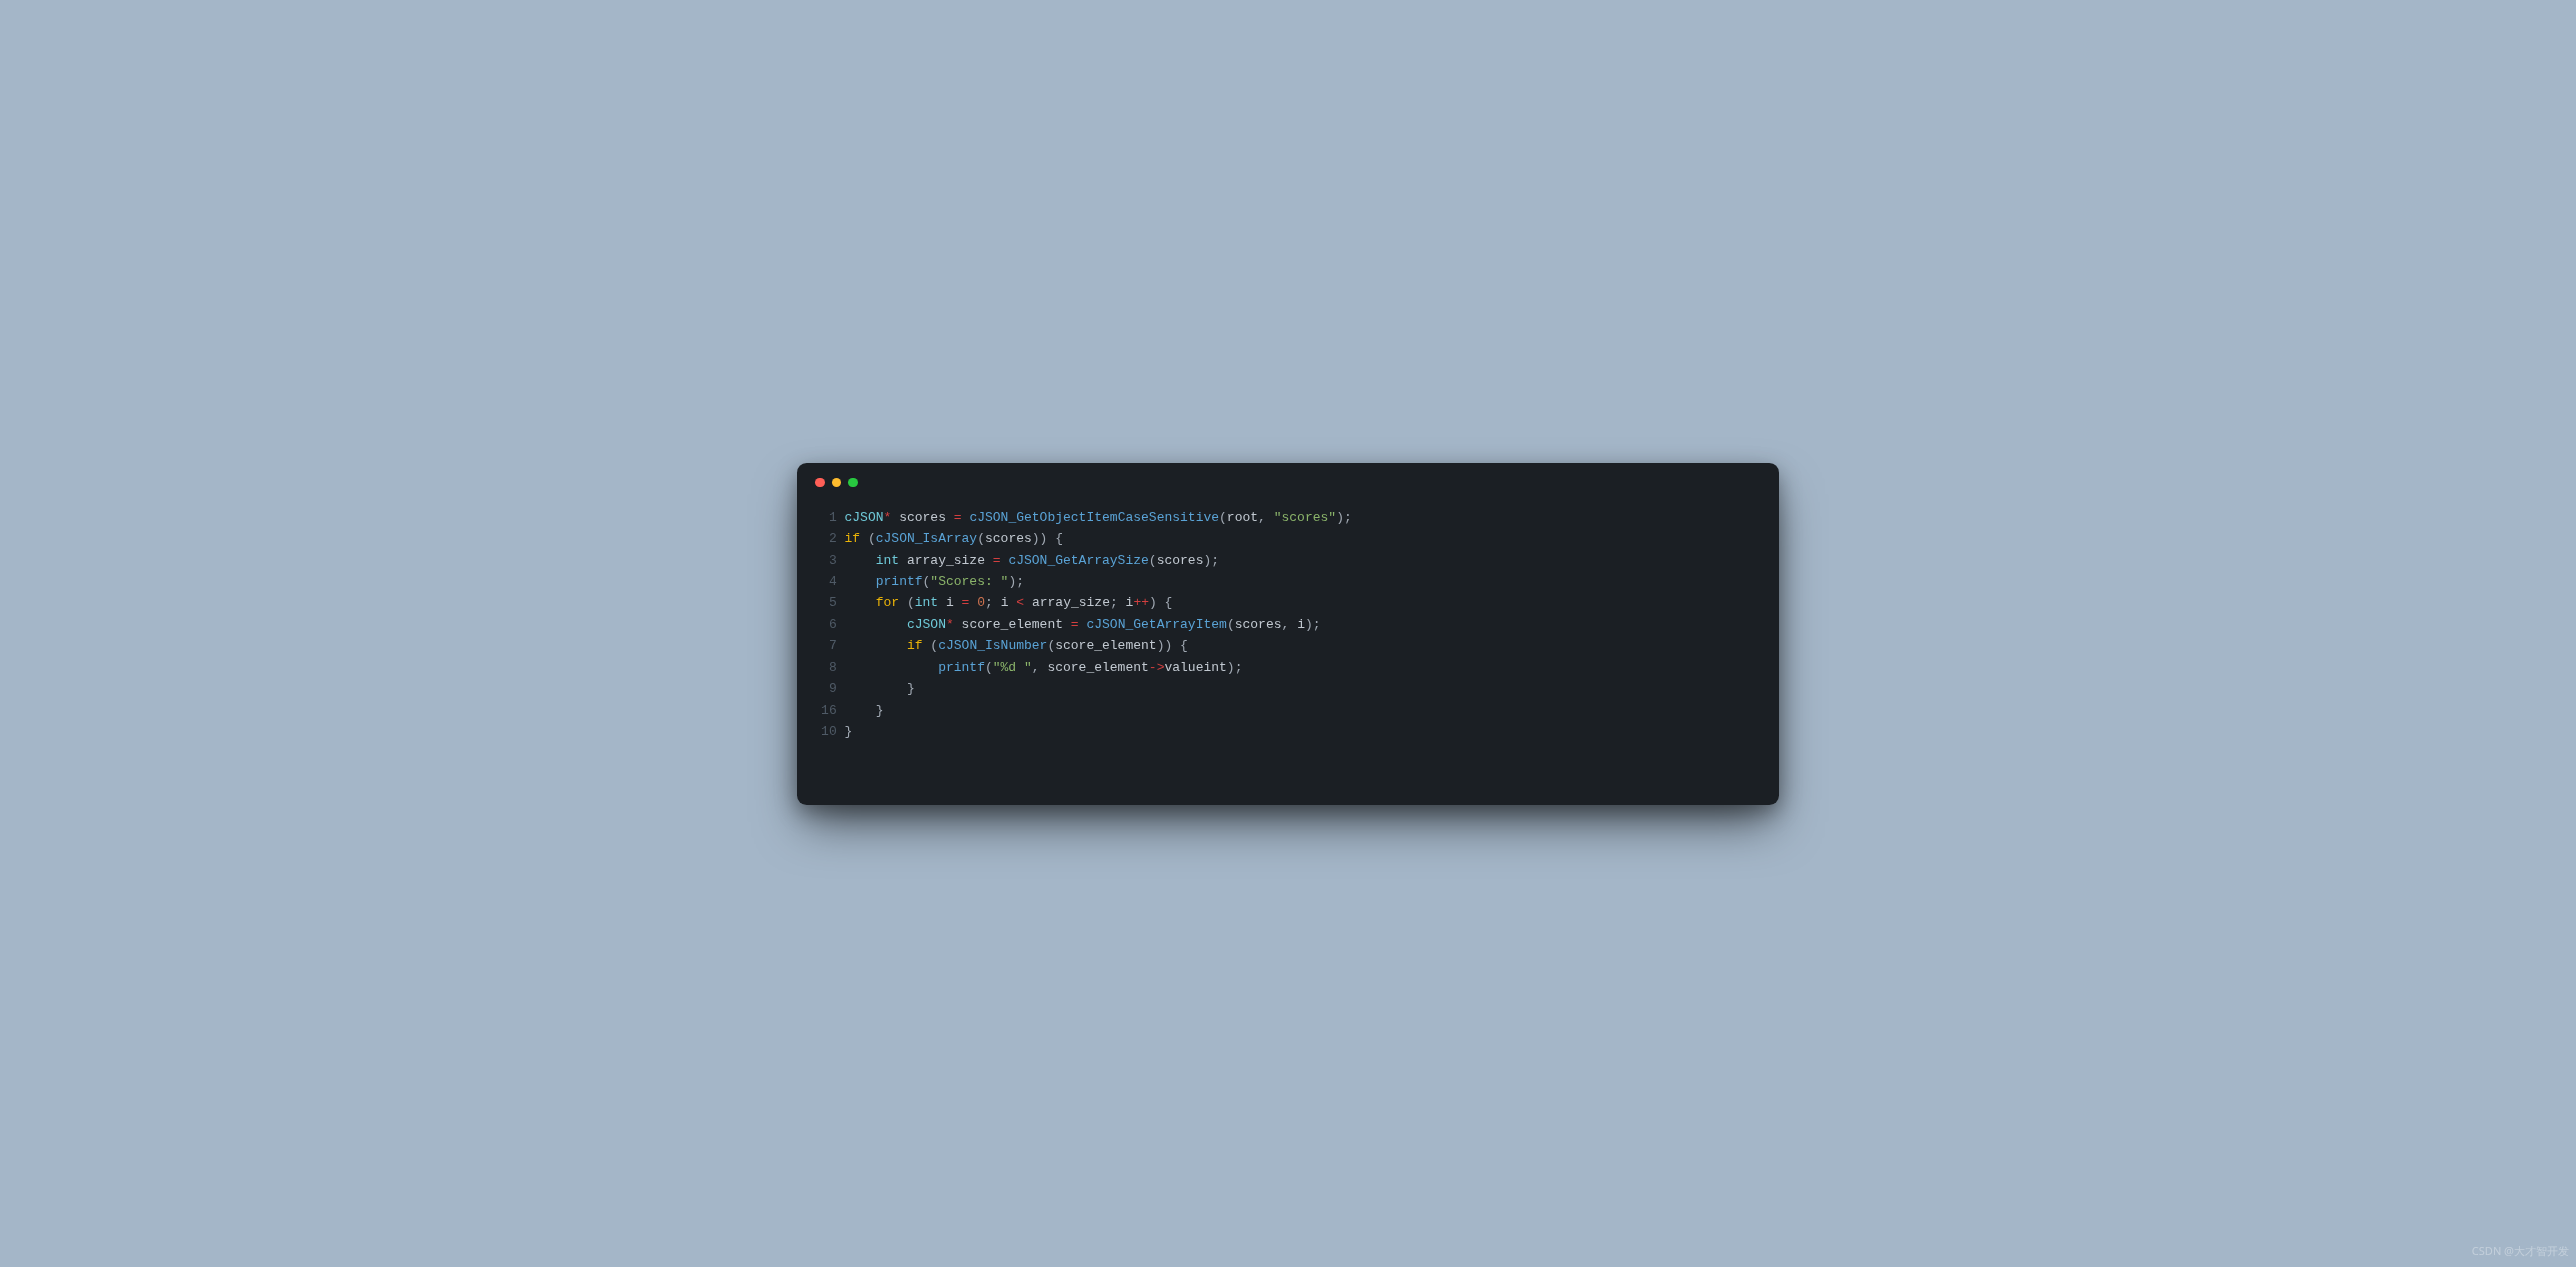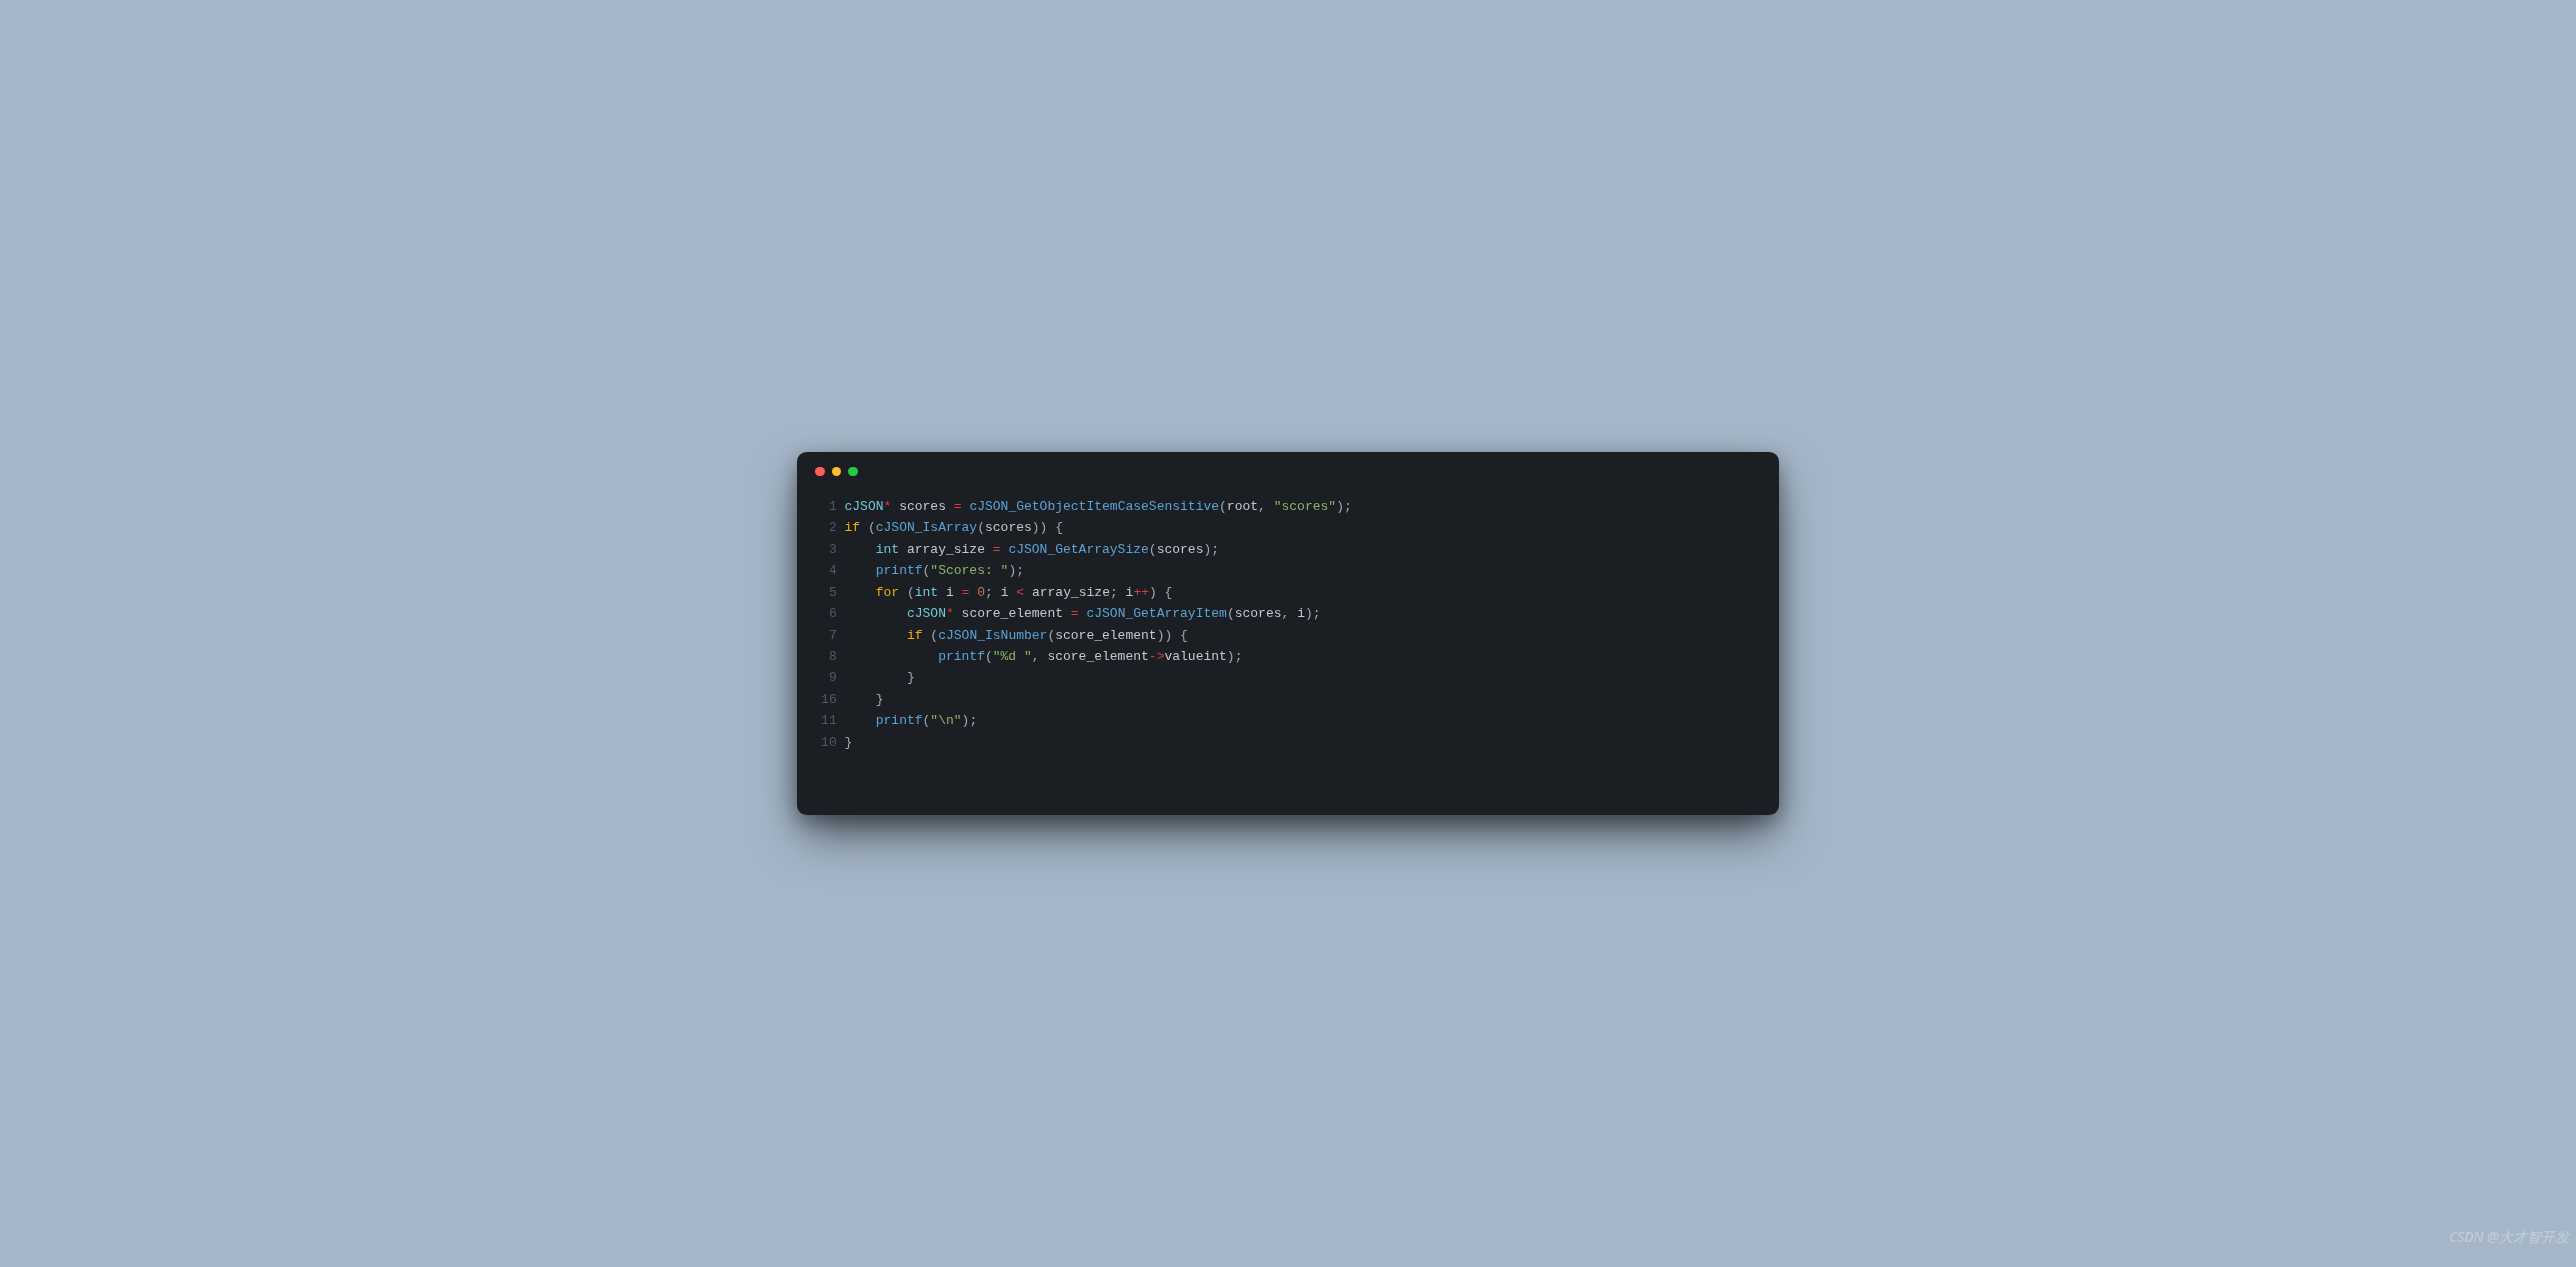--- a/index.html
+++ b/index.html
@@ -55,27 +55,26 @@
   .tok-op{color:#d23f3f;}
   .tok-fn{color:#5aa3d6;}
   .tok-str{color:#8bb46a;}
   .tok-kw{color:#eab308;}
   .tok-num{color:#ce7350;}
   .tok-id{color:#c2c9d1;}
   .tok-pun{color:#a0a8b2;}
   .watermark{
     position:fixed;
     right:7px;
-    bottom:20px;
+    bottom:8px;
     color:rgba(255,255,255,0.35);
     font-family:system-ui,sans-serif;
-    font-size:14px;
+    font-size:11px;
     user-select:none;
     pointer-events:none;
-    font-style:italic;
   }
 </style>
 </head>
 <body>
 
 <div class="window">
   <div class="titlebar">
     <div class="dot red"></div>
     <div class="dot yellow"></div>
     <div class="dot green"></div>
@@ -84,19 +83,18 @@
       <div class="line"><span class="ln">1</span><span class="code"><span class="tok-type">cJSON</span><span class="tok-op">*</span><span class="tok-id"> </span><span class="tok-id">scores</span><span class="tok-id"> </span><span class="tok-op">=</span><span class="tok-id"> </span><span class="tok-fn">cJSON_GetObjectItemCaseSensitive</span><span class="tok-pun">(</span><span class="tok-id">root</span><span class="tok-pun">,</span><span class="tok-id"> </span><span class="tok-str">"scores"</span><span class="tok-pun">)</span><span class="tok-pun">;</span></span></div>
       <div class="line"><span class="ln">2</span><span class="code"><span class="tok-kw">if</span><span class="tok-id"> </span><span class="tok-pun">(</span><span class="tok-fn">cJSON_IsArray</span><span class="tok-pun">(</span><span class="tok-id">scores</span><span class="tok-pun">)</span><span class="tok-pun">)</span><span class="tok-id"> </span><span class="tok-pun">{</span></span></div>
       <div class="line"><span class="ln">3</span><span class="code"><span class="tok-id">    </span><span class="tok-type">int</span><span class="tok-id"> </span><span class="tok-id">array_size</span><span class="tok-id"> </span><span class="tok-op">=</span><span class="tok-id"> </span><span class="tok-fn">cJSON_GetArraySize</span><span class="tok-pun">(</span><span class="tok-id">scores</span><span class="tok-pun">)</span><span class="tok-pun">;</span></span></div>
       <div class="line"><span class="ln">4</span><span class="code"><span class="tok-id">    </span><span class="tok-fn">printf</span><span class="tok-pun">(</span><span class="tok-str">"Scores: "</span><span class="tok-pun">)</span><span class="tok-pun">;</span></span></div>
       <div class="line"><span class="ln">5</span><span class="code"><span class="tok-id">    </span><span class="tok-kw">for</span><span class="tok-id"> </span><span class="tok-pun">(</span><span class="tok-type">int</span><span class="tok-id"> </span><span class="tok-id">i</span><span class="tok-id"> </span><span class="tok-op">=</span><span class="tok-id"> </span><span class="tok-num">0</span><span class="tok-pun">;</span><span class="tok-id"> </span><span class="tok-id">i</span><span class="tok-id"> </span><span class="tok-op">&lt;</span><span class="tok-id"> </span><span class="tok-id">array_size</span><span class="tok-pun">;</span><span class="tok-id"> </span><span class="tok-id">i</span><span class="tok-op">++</span><span class="tok-pun">)</span><span class="tok-id"> </span><span class="tok-pun">{</span></span></div>
       <div class="line"><span class="ln">6</span><span class="code"><span class="tok-id">        </span><span class="tok-type">cJSON</span><span class="tok-op">*</span><span class="tok-id"> </span><span class="tok-id">score_element</span><span class="tok-id"> </span><span class="tok-op">=</span><span class="tok-id"> </span><span class="tok-fn">cJSON_GetArrayItem</span><span class="tok-pun">(</span><span class="tok-id">scores</span><span class="tok-pun">,</span><span class="tok-id"> </span><span class="tok-id">i</span><span class="tok-pun">)</span><span class="tok-pun">;</span></span></div>
       <div class="line"><span class="ln">7</span><span class="code"><span class="tok-id">        </span><span class="tok-kw">if</span><span class="tok-id"> </span><span class="tok-pun">(</span><span class="tok-fn">cJSON_IsNumber</span><span class="tok-pun">(</span><span class="tok-id">score_element</span><span class="tok-pun">)</span><span class="tok-pun">)</span><span class="tok-id"> </span><span class="tok-pun">{</span></span></div>
       <div class="line"><span class="ln">8</span><span class="code"><span class="tok-id">            </span><span class="tok-fn">printf</span><span class="tok-pun">(</span><span class="tok-str">"%d "</span><span class="tok-pun">,</span><span class="tok-id"> </span><span class="tok-id">score_element</span><span class="tok-op">-&gt;</span><span class="tok-id">valueint</span><span class="tok-pun">)</span><span class="tok-pun">;</span></span></div>
       <div class="line"><span class="ln">9</span><span class="code"><span class="tok-id">        </span><span class="tok-pun">}</span></span></div>
       <div class="line"><span class="ln">16</span><span class="code"><span class="tok-id">    </span><span class="tok-pun">}</span></span></div>
-      <div class="line"><span class="ln">11</span><span class="code"><span class="tok-id">    </span><span class="tok-fn">printf</span><span class="tok-pun">(</span><span class="tok-str">"\n"</span><span class="tok-pun">)</span><span class="tok-pun">;</span></span></div>
       <div class="line"><span class="ln">10</span><span class="code"><span class="tok-pun">}</span></span></div>
     </div>
 </div>
 
 <div class="watermark">CSDN @大才智开发</div>
 
 
 </body></html>

